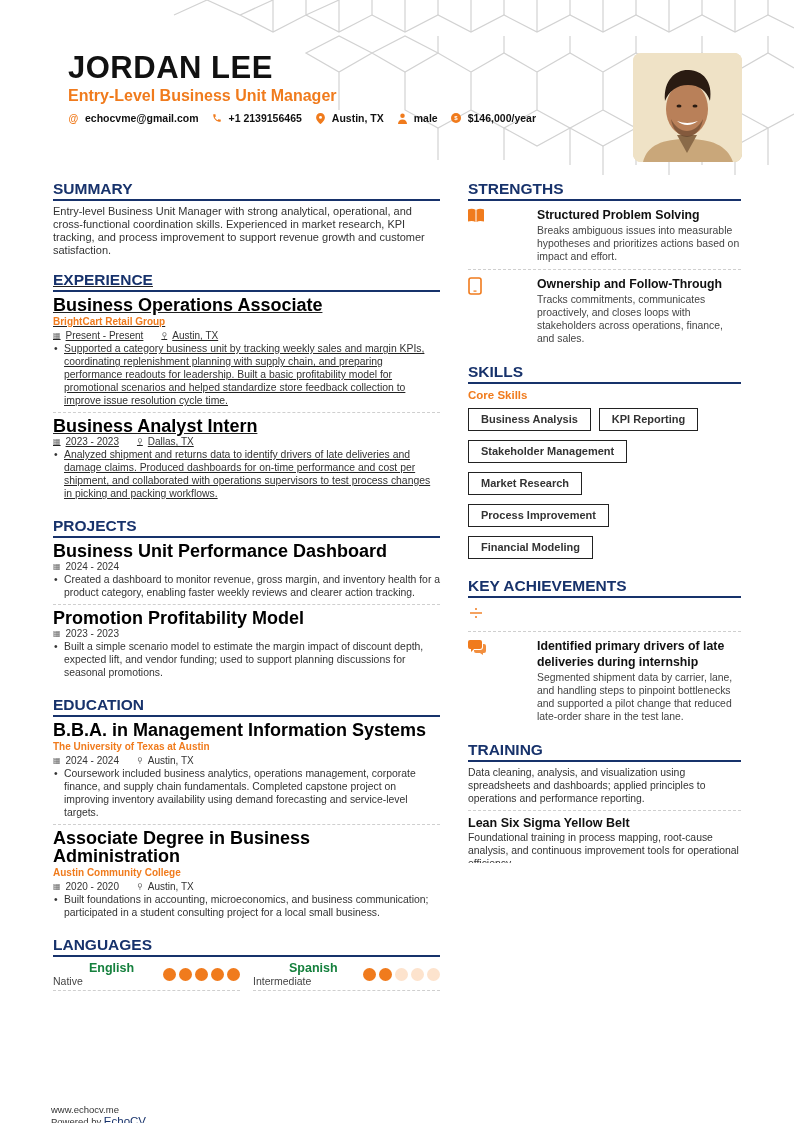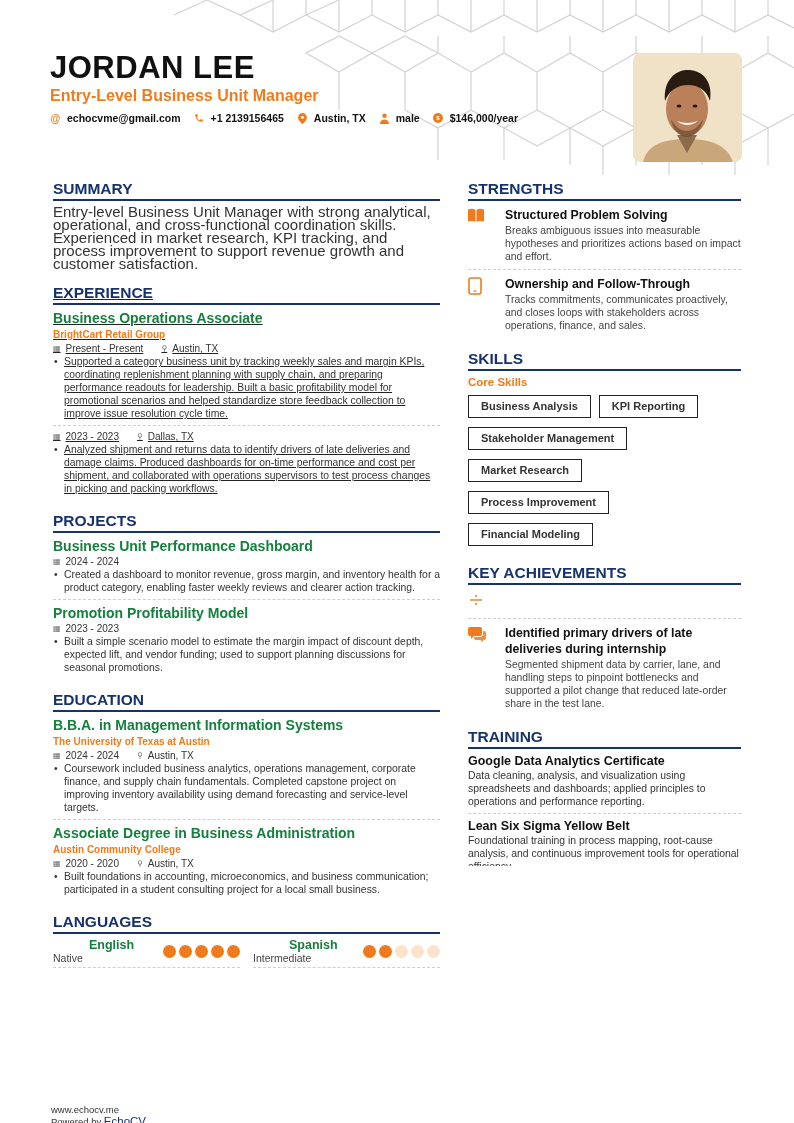--- a/index.html
+++ b/index.html
@@ -1,48 +1,48 @@
 <!DOCTYPE html>
 <html><head>
 <meta charset="utf-8">
 <style>
   * { box-sizing: border-box; margin: 0; padding: 0; }
   html, body { width: 794px; height: 1123px; background: #ffffff; overflow: hidden; }
   body { position: relative; font-family: "Liberation Sans", "DejaVu Sans", sans-serif; color: #222; }
   .bg-pattern { position: absolute; left: 160px; top: 0; width: 634px; height: 175px; pointer-events: none; }
-  .header { position: absolute; left: 50px; top: 50px; width: 560px; }
+  .header { position: absolute; left: 68px; top: 50px; width: 560px; }
   .name { font-size: 31px; font-weight: 700; color: #111; letter-spacing: 0.5px; line-height: 36px; }
   .title { font-size: 16px; font-weight: 700; color: #F07B1D; margin-top: 0px; line-height: 20px; }
   .contacts { display: flex; align-items: center; margin-top: 6px; font-size: 10.5px; font-weight: 700; color: #111; }
   .contact { display: flex; align-items: center; margin-right: 13px; }
   .contact .ic { color: #F07B1D; margin-right: 6px; font-size: 10px; display: inline-flex; width: 11px; justify-content: center; }
   .photo { position: absolute; left: 633px; top: 53px; width: 109px; height: 109px; border-radius: 8px; overflow: hidden; background: linear-gradient(135deg, #f2e6cf 0%, #e8d6b4 60%, #d9c49c 100%); }
   .left { position: absolute; left: 53px; top: 180px; width: 387px; }
   .right { position: absolute; left: 468px; top: 180px; width: 273px; }
   .section-title { font-size: 15.5px; font-weight: 700; color: #17326B; border-bottom: 2px solid #17326B; padding-bottom: 1px; line-height: 18px; }
   .section { margin-bottom: 12px; }
-  .summary-text { font-size: 15px; color: #333; line-height: 13px; margin-top: 4px; }
+  .summary-text { font-size: 11px; color: #333; line-height: 13px; margin-top: 4px; }
   .item { padding: 4px 0 5px; border-bottom: 1px dashed #cfcfcf; }
   .item:last-child { border-bottom: none; }
-  .item-title { font-size: 14px; font-weight: 700; color: #15803d; line-height: 18px; }
+  .item-title { font-size: 18px; font-weight: 700; color: #000000; line-height: 18px; }
   .item-org { font-size: 10px; font-weight: 700; color: #F07B1D; line-height: 15px; }
   .meta { display: flex; align-items: center; font-size: 10px; color: #333; line-height: 13px; }
   .meta .m { display: flex; align-items: center; margin-right: 18px; }
   .meta .mi { font-size: 8px; color: #666; margin-right: 5px; }
   .bullets { list-style: none; font-size: 10.4px; color: #333; line-height: 13px; }
   .bullets li { position: relative; padding-left: 11px; }
   .bullets li::before { content: "•"; position: absolute; left: 1px; top: 0; color: #333; }
   .lang-row { display: flex; justify-content: space-between; margin-top: 4px; }
   .lang { width: 187px; display: flex; justify-content: space-between; align-items: center; border-bottom: 1px dashed #cfcfcf; padding-bottom: 2px; }
   .lang-name { font-size: 12.5px; font-weight: 700; color: #15803d; line-height: 14px; padding-left: 36px; }
   .lang-level { font-size: 10.5px; color: #444; line-height: 13px; }
   .dots { display: flex; }
   .dot { width: 13px; height: 13px; border-radius: 50%; margin-left: 3px; background: #F07B1D; }
   .dot.off { background: #fde3cd; }
-  .strength { display: flex; padding: 6px 0 6px; border-bottom: 1px dashed #cfcfcf; }
+  .strength { display: flex; padding: 6px 0 6px; border-bottom: 1px dashed #cfcfcf; gap: 32px; }
   .strength:last-child { border-bottom: none; justify-content: space-between; }
   .s-icon { width: 37px; flex-shrink: 0; color: #F07B1D; padding-top: 1px; }
   .s-title { font-size: 12.3px; font-weight: 700; color: #111; line-height: 16px; }
   .s-desc { font-size: 10.4px; color: #444; line-height: 13px; margin-top: 1px; }
   .subhead { font-size: 11.5px; font-weight: 700; color: #F07B1D; margin-top: 4px; line-height: 15px; }
   .tags { display: flex; flex-wrap: wrap; margin-top: 2px; }
   .tag { border: 1.3px solid #222; padding: 4px 12px; font-size: 11px; font-weight: 700; color: #333; margin: 3px 8px 6px 0; line-height: 13px; }
   .training-item { padding: 4px 0 5px; border-bottom: 1px dashed #cfcfcf; }
   .training-item:last-child { border-bottom: none; }
   .t-title { font-size: 12.5px; font-weight: 700; color: #111; line-height: 16px; }
@@ -150,20 +150,21 @@
         <span class="m">
             <span class="mi">⚲</span>
             <span>Austin, TX</span>
           </span>
       </div>
       <ul class="bullets">
           <li>Supported a category business unit by tracking weekly sales and margin KPIs, coordinating replenishment planning with supply chain, and preparing performance readouts for leadership. Built a basic profitability model for promotional scenarios and helped standardize store feedback collection to improve issue resolution cycle time.</li>
         </ul>
     </div>
     <div class="item">
+      <div class="item-title">Business Analyst Intern</div>
       <div class="meta">
         <span class="m">
             <span class="mi">▦</span>
             <span>2023 - 2023</span>
           </span>
         <span class="m">
             <span class="mi">⚲</span>
             <span>Dallas, TX</span>
           </span>
       </div>
@@ -338,21 +339,20 @@
       <div>
         <div class="s-title">Identified primary drivers of late deliveries during internship</div>
         <div class="s-desc">Segmented shipment data by carrier, lane, and handling steps to pinpoint bottlenecks and supported a pilot change that reduced late-order share in the test lane.</div>
       </div>
     </div>
   </div>
 
   <div class="section">
     <div class="section-title">TRAINING</div>
     <div class="training-item">
-      <div class="t-title">Google Data Analytics Certificate</div>
       <div class="t-desc">Data cleaning, analysis, and visualization using spreadsheets and dashboards; applied principles to operations and performance reporting.</div>
     </div>
     <div class="training-item">
       <div class="t-title">Lean Six Sigma Yellow Belt</div>
       <div class="t-desc clip" style="max-height:32px;">Foundational training in process mapping, root-cause analysis, and continuous improvement tools for operational efficiency.</div>
     </div>
   </div>
 </div>
 
 <div class="footer">

